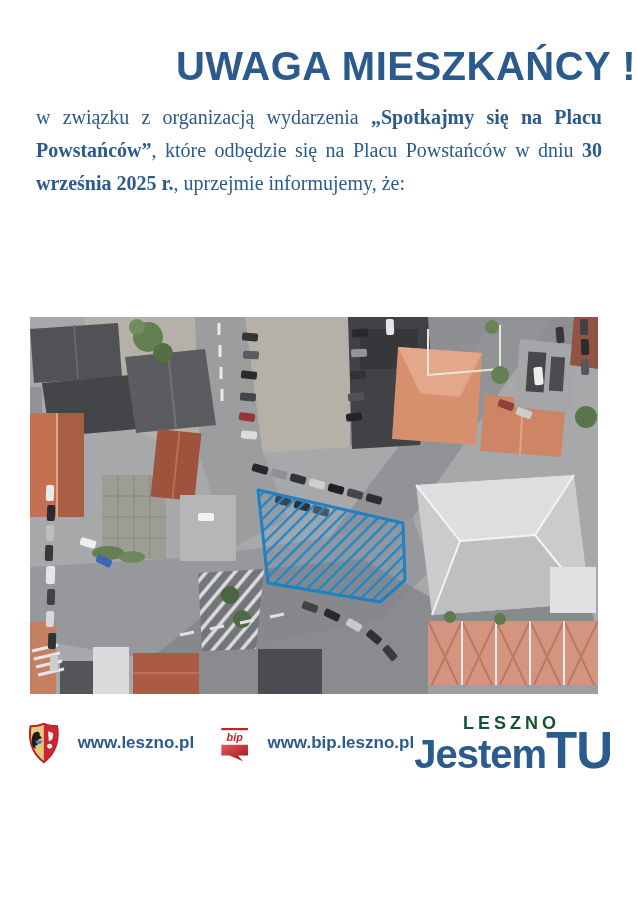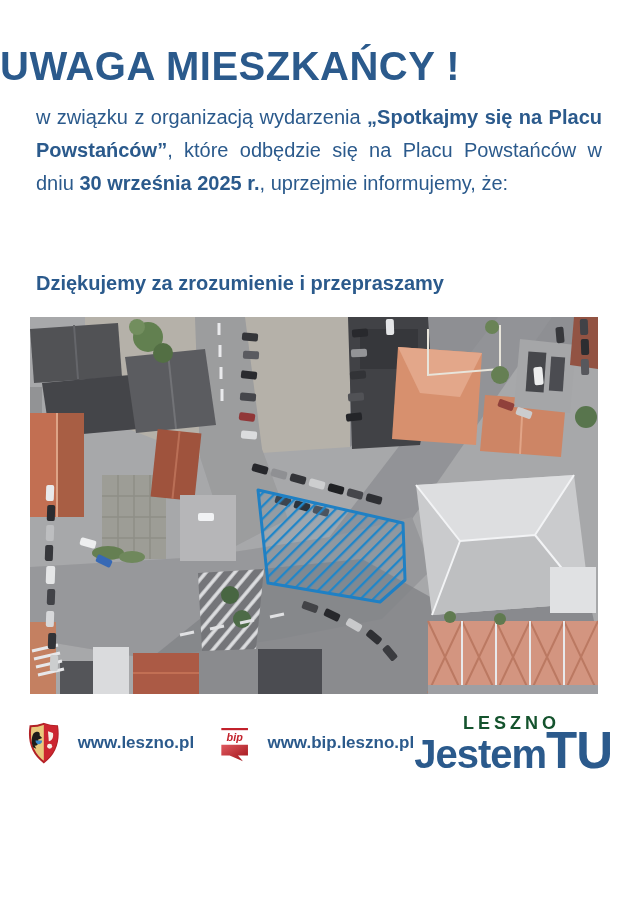--- a/index.html
+++ b/index.html
@@ -2,25 +2,25 @@
 <html><head>
 <meta charset="utf-8">
 <style>
   html,body{margin:0;padding:0;}
   body{
     width:636px;height:900px;background:#ffffff;overflow:hidden;
     font-family:"Liberation Sans", sans-serif;
   }
   .page{width:636px;height:900px;position:relative;}
   h1.title{
-    margin:44px 0 12px 0;text-align:left;
+    margin:44px 0 12px 0;text-align:right;
     font-size:40px;font-weight:800;letter-spacing:0.5px;
     color:#2b5a8c;
   }
-  .content{padding:0 34px 0 36px;color:#2b5a8c;}
+  .content{padding:0 34px 0 36px;color:#2b5a8c;font-family:Liberation Serif, serif;}
   .content p{
     margin:0 0 17px 0;font-size:20px;line-height:33px;
     text-align:justify;color:#2b5a8c;
   }
   .content p b, .content p.bold{font-weight:700;}
   .map-wrap{margin:2px 0 0 30px;width:568px;height:377px;line-height:0;}
   .footer{
     display:flex;align-items:center;
     padding:0 24px 0 28px;margin-top:18px;height:62px;
   }
@@ -45,21 +45,21 @@
 <div class="page">
 
   <h1 class="title">UWAGA MIESZKAŃCY !</h1>
 
   <div class="content">
     <p><span>w związku z organizacją wydarzenia </span><b>„Spotkajmy się na Placu Powstańców”</b><span>, które odbędzie się na Placu Powstańców w dniu </span><b>30 września 2025 r.</b><span>, uprzejmie informujemy, że:</span></p>
 
 
     <p><br></p>
 
-    <p class="bold"><span>Dziękujemy za zrozumienie i przepraszamy</span><br></p>
+    <p class="bold"><br></p>
   </div>
 
   <div class="map-wrap">
     <svg width="568" height="377" viewBox="0 0 568 377">
       <defs>
         <pattern id="hatch" width="9" height="9" patternUnits="userSpaceOnUse" patternTransform="rotate(45)">
           <rect width="9" height="9" fill="rgba(70,150,210,0.10)"></rect>
           <line x1="1" y1="0" x2="1" y2="9" stroke="#2186c8" stroke-width="2.6"></line>
         </pattern>
         <pattern id="zebra" width="11" height="11" patternUnits="userSpaceOnUse" patternTransform="rotate(40)">

